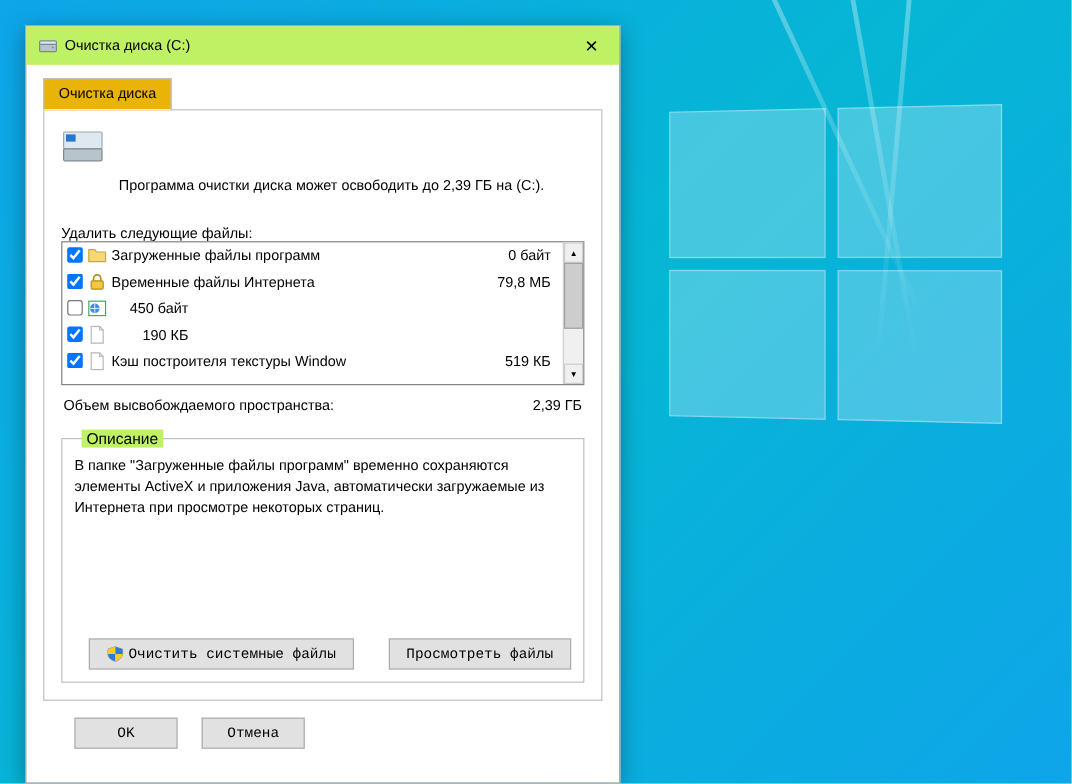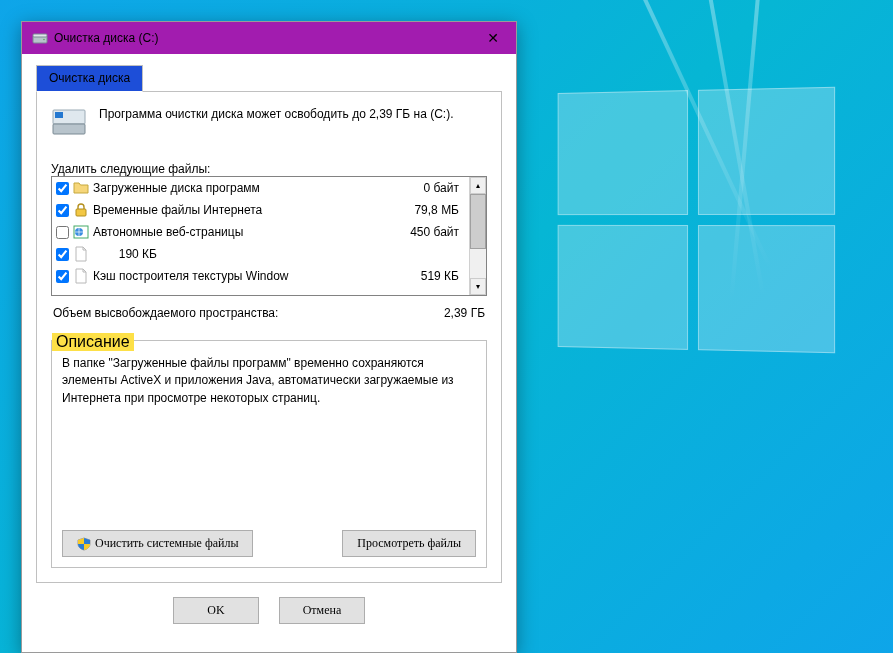--- a/index.html
+++ b/index.html
@@ -52,21 +52,21 @@
       border: 1px solid #9a9a9a;
       box-shadow: 0 4px 18px rgba(0,0,0,0.35);
       display: flex;
       flex-direction: column;
     }
     .titlebar {
       height: 32px;
       display: flex;
       align-items: center;
       padding: 0 0 0 10px;
-      background: #a21caf;
+      background: #bef264;
     }
     .title-icon {
       width: 16px; height: 16px; margin-right: 6px;
       display: inline-flex; align-items: center; justify-content: center;
     }
     .title-text { font-size: 12px; color: #000; }
     .close-btn {
       margin-left: auto;
       width: 46px; height: 32px;
       display: flex; align-items: center; justify-content: center;
@@ -77,38 +77,38 @@
     .dialog-body {
       padding: 10px 14px 14px 14px;
       flex: 1;
       display: flex;
       flex-direction: column;
     }
     .tabs { display: flex; border-bottom: 1px solid #c0c0c0; }
     .tab {
       padding: 5px 12px 6px;
       font-size: 12px;
-      background: #1d4ed8;
+      background: #eab308;
       border: 1px solid #c0c0c0;
       border-bottom: 1px solid #fff;
       position: relative;
       top: 1px;
       cursor: pointer;
     }
     .tab-content {
       border: 1px solid #c0c0c0;
       border-top: none;
       padding: 14px 14px 14px 14px;
       flex: 1;
       display: flex;
       flex-direction: column;
     }
     .intro { display: flex; gap: 12px; margin-bottom: 16px; }
     .drive-icon { flex: 0 0 36px; height: 32px; }
-    .intro-text { font-size: 12px; line-height: 1.4; }
+    .intro-text { font-size: 12px; line-height: 1.4; margin-top: 40px; }
 
     .section-label { font-size: 12px; margin: 8px 0 0 0; }
 
     .file-list {
       border: 1px solid #828282;
       height: 120px;
       overflow: hidden;
       position: relative;
       display: flex;
     }
@@ -143,45 +143,46 @@
       position: relative;
       margin-top: 6px;
       padding: 14px 10px 10px 10px;
       flex: 1;
       display: flex;
       flex-direction: column;
       min-height: 175px;
     }
     .groupbox-title {
       position: absolute;
-      top: -8px; left: 0;
-      background: #fde047;
+      top: -8px; left: 16px;
+      background: #bef264;
       padding: 0 4px;
-      font-size: 16px;
+      font-size: 13px;
     }
     .desc-text { font-size: 12px; line-height: 1.45; }
 
     .button-row { display: flex; gap: 8px; margin-top: auto; }
     .btn {
       border: 1px solid #adadad;
       background: #e1e1e1;
       padding: 5px 14px;
       font-size: 12px;
-      font-family: Liberation Serif, serif;
+      font-family: Liberation Mono, monospace;
       cursor: pointer;
       display: inline-flex;
       align-items: center;
       gap: 4px;
+      margin-left: 12px;
     }
     .shield-icon { width: 14px; height: 14px; display: inline-flex; }
 
     .dialog-footer {
       display: flex;
-      gap: 20px;
-      justify-content: center;
+      gap: 8px;
+      justify-content: flex-start;
       padding: 14px;
     }
     .dialog-footer .btn { min-width: 86px; justify-content: center; }
   </style>
 </head>
 <body>
 
 <div class="desktop-bg">
   <div class="light-ray" style="left:620px; top:-50px; transform: rotate(-25deg);"></div>
   <div class="light-ray" style="left:700px; top:-50px; transform: rotate(-10deg);"></div>
@@ -230,21 +231,21 @@
 
       <div class="file-list">
         <div class="file-list-rows" id="file-rows">
             <div class="file-row">
               <input type="checkbox" checked="" style="">
               <span class="file-icon">
                 <svg viewBox="0 0 16 16" width="16" height="16">
                   <path d="M1 3h5l1.5 2H15v8H1z" fill="#f6d67a" stroke="#c5a83e"></path>
                 </svg>
               </span>
-              <span class="file-name">Загруженные диска программ</span>
+              <span class="file-name">Загруженные файлы программ</span>
               <span class="file-size">0 байт</span>
             </div>
             <div class="file-row">
               <input type="checkbox" checked="" style="">
               <span class="file-icon">
                 <svg viewBox="0 0 16 16" width="16" height="16">
                   <rect x="3" y="7" width="10" height="7" rx="1" fill="#f2c744" stroke="#b38f1e"></rect>
                   <path d="M5 7V5a3 3 0 016 0v2" fill="none" stroke="#b38f1e" stroke-width="1.4"></path>
                 </svg>
               </span>
@@ -253,21 +254,20 @@
             </div>
             <div class="file-row">
               <input type="checkbox" style="">
               <span class="file-icon">
                 <svg viewBox="0 0 16 16" width="16" height="16">
                   <rect x="1" y="2" width="14" height="12" fill="#fff" stroke="#4a6"></rect>
                   <circle cx="6" cy="8" r="4" fill="#3a8de0"></circle>
                   <path d="M2 8h8M6 4v8" stroke="#fff" stroke-width="0.7"></path>
                 </svg>
               </span>
-              <span class="file-name">Автономные веб-страницы</span>
               <span class="file-size">450 байт</span>
             </div>
             <div class="file-row">
               <input type="checkbox" checked="" style="">
               <span class="file-icon">
                 <svg viewBox="0 0 16 16" width="16" height="16">
                   <path d="M3 1h7l3 3v11H3z" fill="#fff" stroke="#b8b8b8"></path>
                   <path d="M10 1v3h3" fill="none" stroke="#b8b8b8"></path>
                 </svg>
               </span>

